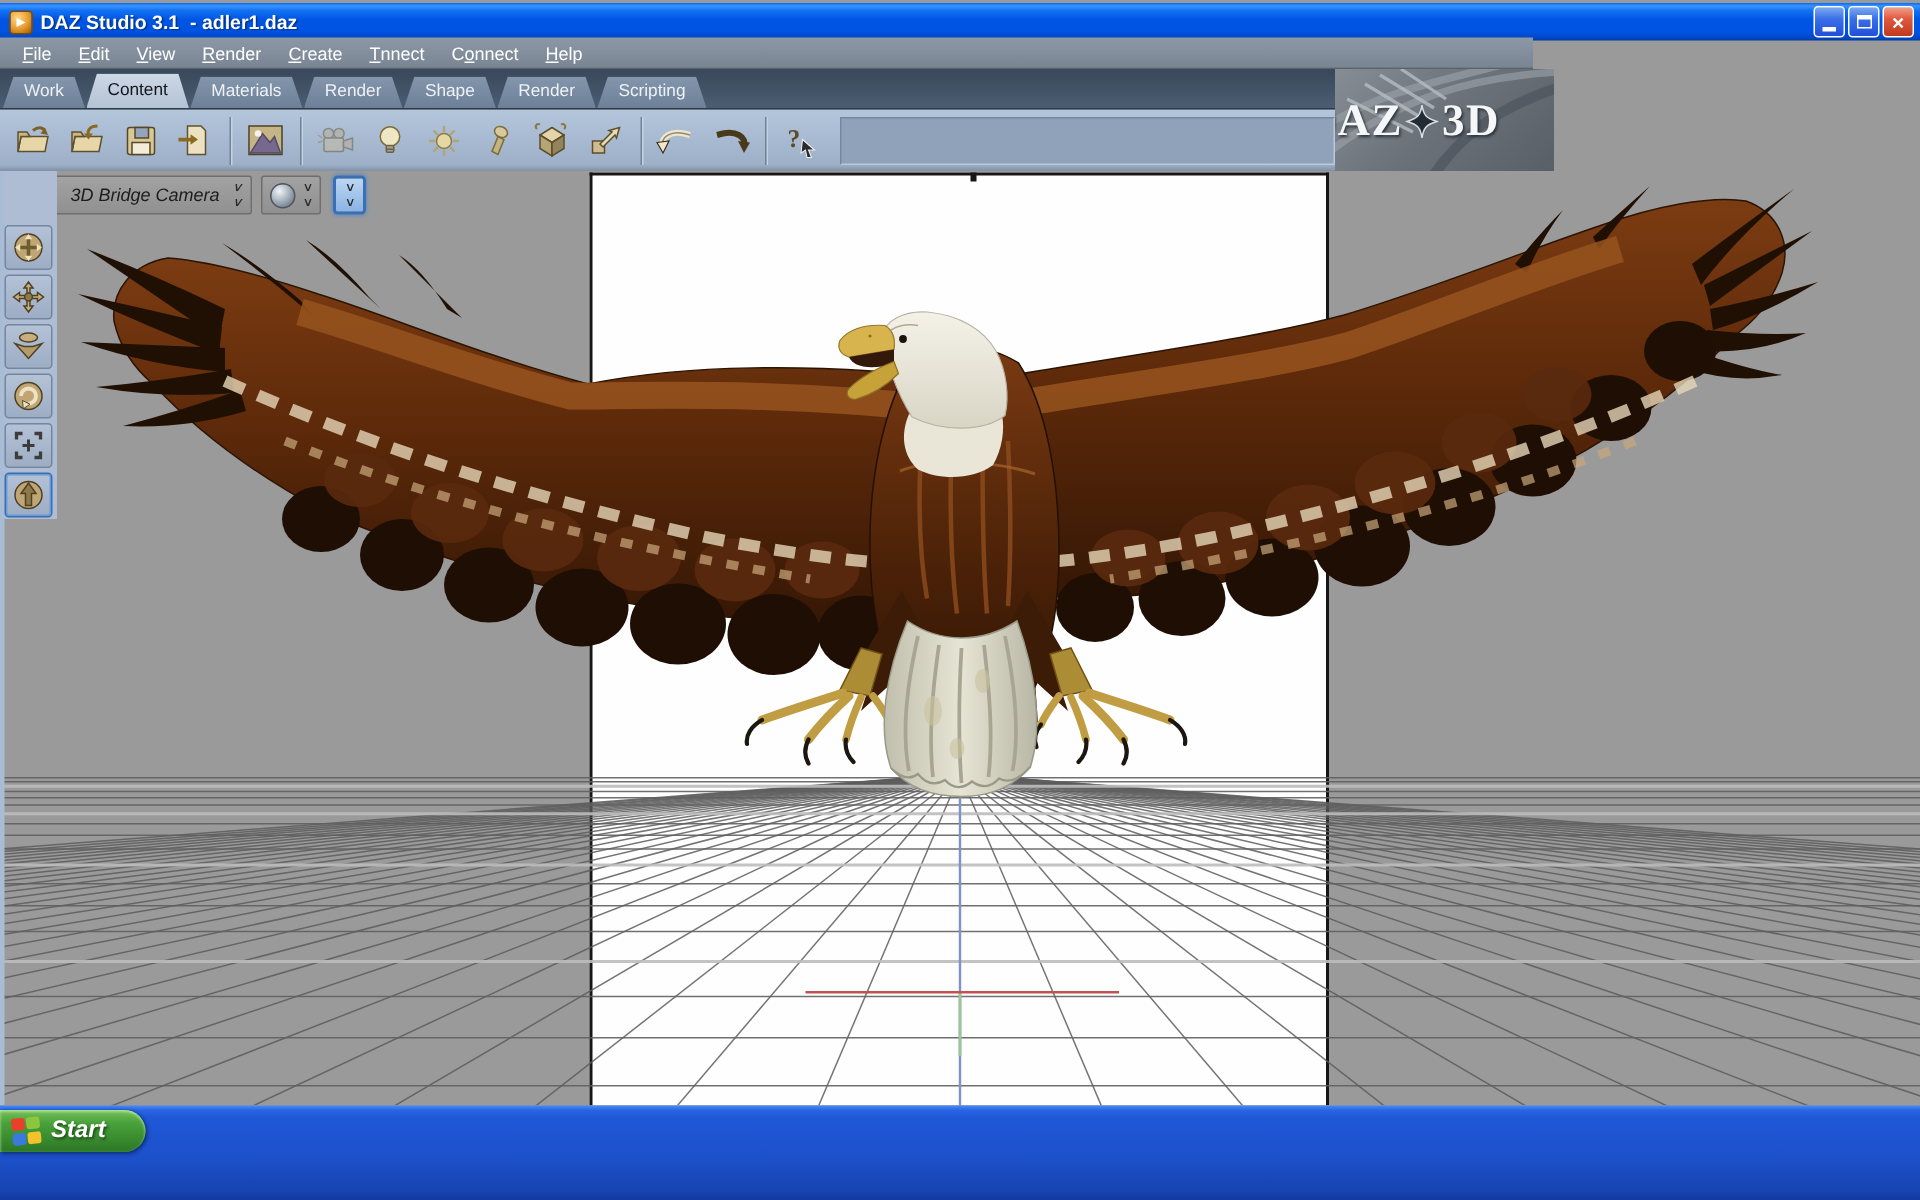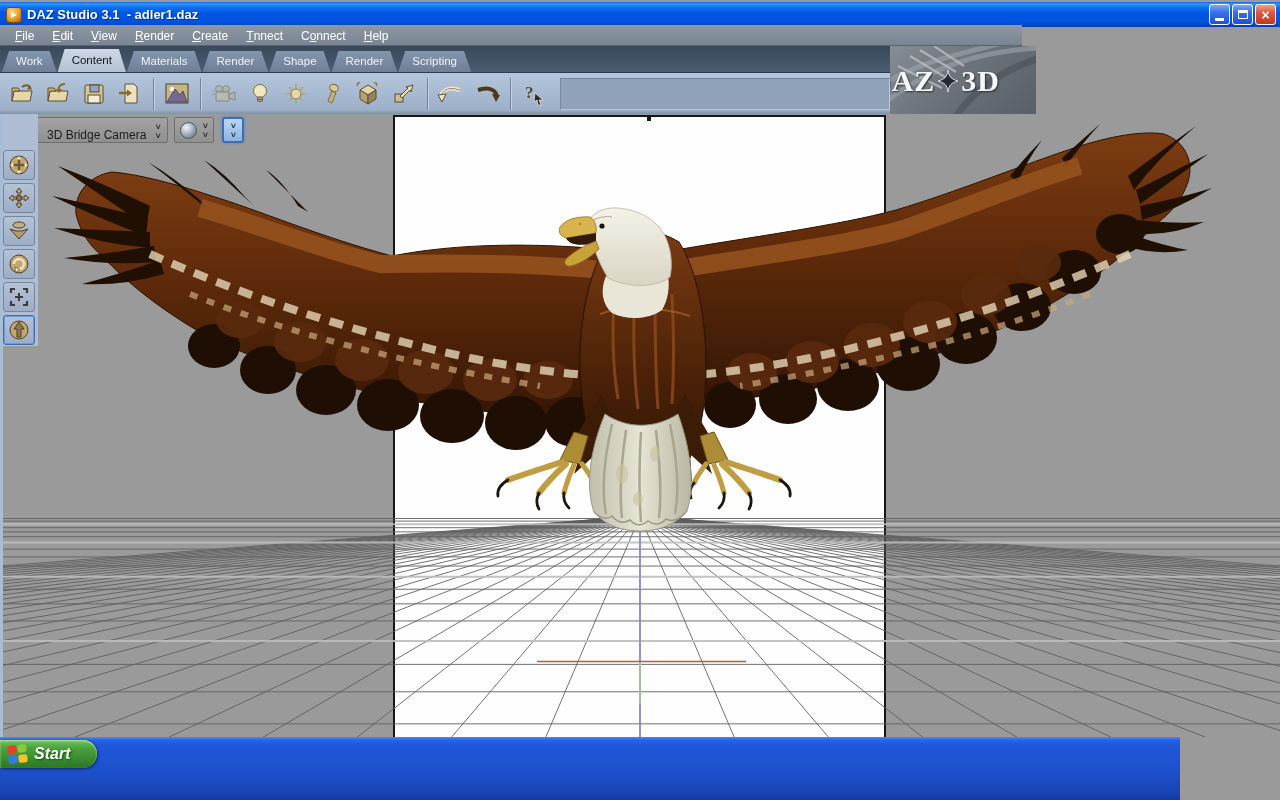--- a/index.html
+++ b/index.html
@@ -67,41 +67,41 @@
   #grid-svg, #eagle-svg { position:absolute; left:0; top:0; width:1280px; height:623px; }
 
   .front-label { position:absolute; left:1165px; top:41px; width:68px; height:67px;
     background:rgba(128,134,155,.78); border:1px solid rgba(90,96,116,.5); border-radius:2px;
     display:flex; align-items:center; justify-content:center;
     color:#474d5c; font-size:15px; }
 
   .camera-bar { position:absolute; left:2px; top:2px; height:28px; display:flex; align-items:center; }
   .cam-btn { width:30px; height:26px; background:linear-gradient(#a8a8a8,#8e8e8e);
     border:1px solid #6f6f6f; border-radius:2px; display:flex; align-items:center; justify-content:center; }
-  .cam-select { height:26px; margin-left:4px; padding:0 6px 0 10px; display:flex; align-items:flex-end; gap:8px;
+  .cam-select { height:26px; margin-left:4px; padding:0 6px 0 10px; display:flex; align-items:center; gap:8px;
     background:linear-gradient(#a2a2a2,#909090); border:1px solid #6f6f6f; border-radius:2px;
-    color:#1c1c1c; font-size:12px; }
+    color:#1c1c1c; font-size:12px;font-style:italic; }
   .chev { font-size:10px; color:#2a2a2a; letter-spacing:-1px; transform:scaleY(.8); }
   .sphere-btn { height:26px; margin-left:6px; padding:0 5px; display:flex; align-items:center; gap:5px;
     background:linear-gradient(#a2a2a2,#909090); border:1px solid #6f6f6f; border-radius:2px; }
   .sphere { width:17px; height:17px; border-radius:50%;
     background:radial-gradient(circle at 35% 30%,#f2f4f6,#9aa6b4 55%,#5a646e); border:1px solid #4e565e; }
   .blue-btn { width:22px; height:26px; margin-left:8px; border-radius:3px;
     background:linear-gradient(#bcd6f2,#8ab4e4); border:2px solid #3a6fb4;
     display:flex; align-items:center; justify-content:center; box-shadow:0 0 3px #4a86d8; }
 
   .left-strip { position:absolute; left:0; top:0; width:38px; height:232px; background:#aebdd3; }
   .left-edge { position:absolute; left:0; top:0; width:3px; height:623px; background:#a9bcd6; }
   .vtool { position:absolute; left:3px; width:32px; height:30px; margin:0;
     background:linear-gradient(#b4c2d6,#9dadc4); border:1px solid #7386a0; border-radius:3px;
     display:flex; align-items:center; justify-content:center; }
   .vtool.sel { border-color:#3a6fb4; box-shadow:0 0 0 1px #6a9ad8 inset; }
 
   
-  .taskbar { position:absolute; left:0; top:737px; width:1180px; height:63px;
+  .taskbar { position:absolute; left:0; top:737px; width:1280px; height:63px;
     background:linear-gradient(180deg,#4a8af5 0%,#2a64e4 5%,#2058d8 12%,#1d50cb 55%,#1744b2 90%,#123a9e 100%);text-decoration:underline; }
   .start-btn { position:absolute; left:0; top:3px; height:28px; width:97px;
     border-radius:0 14px 14px 0;
     background:linear-gradient(180deg,#76c258 0%,#4aa23c 30%,#388a2e 70%,#2d7626 100%);
     box-shadow:1px 1px 3px #0a2a66, inset 0 1px 2px #b8e8a0;
     display:flex; align-items:center; gap:6px; padding-left:8px; }
   .start-flag { width:20px; height:18px; display:grid; grid-template-columns:9px 9px; gap:1px; transform:rotate(-6deg); }
   .start-flag i { display:block; width:9px; height:8px; border-radius:2px 2px 2px 2px; }
   .sf-r{background:#e8402a;} .sf-g{background:#8cc63e;} .sf-b{background:#3a7ae0;} .sf-y{background:#f4c22a;}
   .start-label { color:#fff; font-size:16px; font-weight:bold; font-style:italic;

